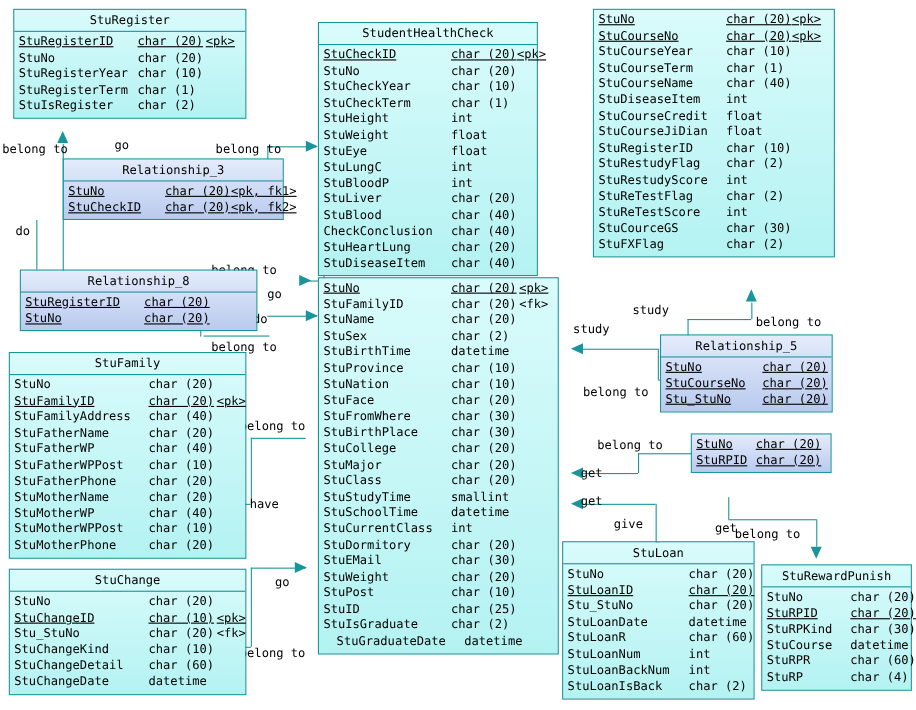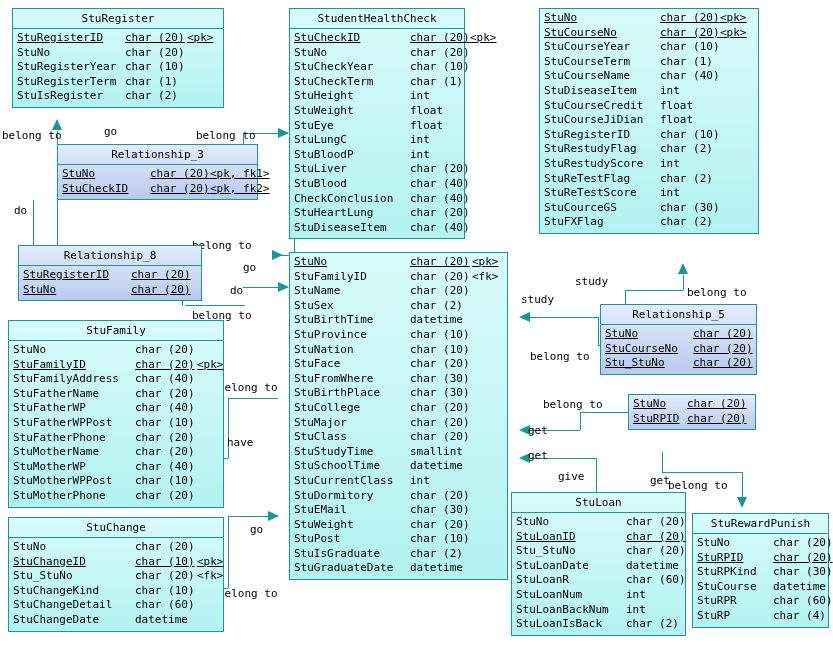--- a/index.html
+++ b/index.html
@@ -176,21 +176,21 @@
 
   <div class="elabel" style="left:2px; top:130px;">belong to</div>
   <div class="elabel" style="left:104px; top:126px;">go</div>
   <div class="elabel" style="left:196px; top:130px;">belong to</div>
   <div class="elabel" style="left:14px; top:205px;">do</div>
   <div class="elabel" style="left:192px; top:240px;">belong to</div>
   <div class="elabel" style="left:243px; top:262px;">go</div>
   <div class="elabel" style="left:230px; top:285px;">do</div>
   <div class="elabel" style="left:192px; top:310px;">belong to</div>
   <div class="elabel" style="left:218px; top:382px;">belong to</div>
-  <div class="elabel" style="left:227px; top:437px;">have</div>
+  <div class="elabel" style="left:227px; top:453px;">have</div>
   <div class="elabel" style="left:250px; top:524px;">go</div>
   <div class="elabel" style="left:218px; top:588px;">belong to</div>
   <div class="elabel" style="left:575px; top:276px;">study</div>
   <div class="elabel" style="left:521px; top:294px;">study</div>
   <div class="elabel" style="left:687px; top:287px;">belong to</div>
   <div class="elabel" style="left:530px; top:351px;">belong to</div>
   <div class="elabel" style="left:543px; top:399px;">belong to</div>
   <div class="elabel" style="left:528px; top:425px;">get</div>
   <div class="elabel" style="left:528px; top:450px;">get</div>
   <div class="elabel" style="left:558px; top:471px;">give</div>
@@ -221,21 +221,21 @@
         <span class="a-key"></span>
       </div>
       <div class="attr">
         <span class="a-name" style="width:108px">StuIsRegister</span>
         <span class="a-type" style="width:62px">char (2)</span>
         <span class="a-key"></span>
       </div>
     </div>
   </div>
 
-  <div class="entity" style="left:289px; top:8px; width:176px;">
+  <div class="entity" style="left:289px; top:20px; width:200px;">
     <div class="ent-title">StudentHealthCheck</div>
     <div class="ent-body" id="shc-body">
         <div class="attr">
           <span class="a-name u" style="width: 116px;">StuCheckID</span>
           <span class="a-type u" style="width: 60px;">char (20)</span>
           <span class="a-key u">&lt;pk&gt;</span>
         </div>
         <div class="attr">
           <span class="a-name" style="width: 116px;">StuNo</span>
           <span class="a-type" style="width: 60px;">char (20)</span>
@@ -480,26 +480,31 @@
           <span class="a-name" style="width: 116px;">StuWeight</span>
           <span class="a-type" style="width: 62px;">char (20)</span>
           <span class="a-key"></span>
         </div>
         <div class="attr">
           <span class="a-name" style="width: 116px;">StuPost</span>
           <span class="a-type" style="width: 62px;">char (10)</span>
           <span class="a-key"></span>
         </div>
         <div class="attr">
+          <span class="a-name" style="width: 116px;">StuID</span>
+          <span class="a-type" style="width: 62px;">char (25)</span>
+          <span class="a-key"></span>
+        </div>
+        <div class="attr">
           <span class="a-name" style="width: 116px;">StuIsGraduate</span>
           <span class="a-type" style="width: 62px;">char (2)</span>
           <span class="a-key"></span>
         </div>
         <div class="attr">
-          <span class="a-name" style="width: 116px;">StuGraduateDate</span>
+          <span class="a-name" style="width: 116px; margin-left: 12px;">StuGraduateDate</span>
           <span class="a-type" style="width: 62px;">datetime</span>
           <span class="a-key"></span>
         </div>
       </div>
   </div>
 
   <div class="entity" style="left:8px; top:320px; width:216px;">
     <div class="ent-title">StuFamily</div>
     <div class="ent-body" id="sf-body">
         <div class="attr">
@@ -687,21 +692,21 @@
           <span class="a-key u">&lt;pk, fk1&gt;</span>
         </div>
         <div class="attr">
           <span class="a-name u" style="width: 88px;">StuCheckID</span>
           <span class="a-type u" style="width: 60px;">char (20)</span>
           <span class="a-key u">&lt;pk, fk2&gt;</span>
         </div>
       </div>
   </div>
 
-  <div class="rel" style="left:18px; top:245px; width:184px;">
+  <div class="rel" style="left:18px; top:245px; width:216px;">
     <div class="ent-title">Relationship_8</div>
     <div class="ent-body" id="r8-body">
         <div class="attr">
           <span class="a-name u" style="width: 108px;">StuRegisterID</span>
           <span class="a-type u" style="width: 60px;">char (20)</span>
           <span class="a-key"></span>
         </div>
         <div class="attr">
           <span class="a-name u" style="width: 108px;">StuNo</span>
           <span class="a-type u" style="width: 60px;">char (20)</span>

